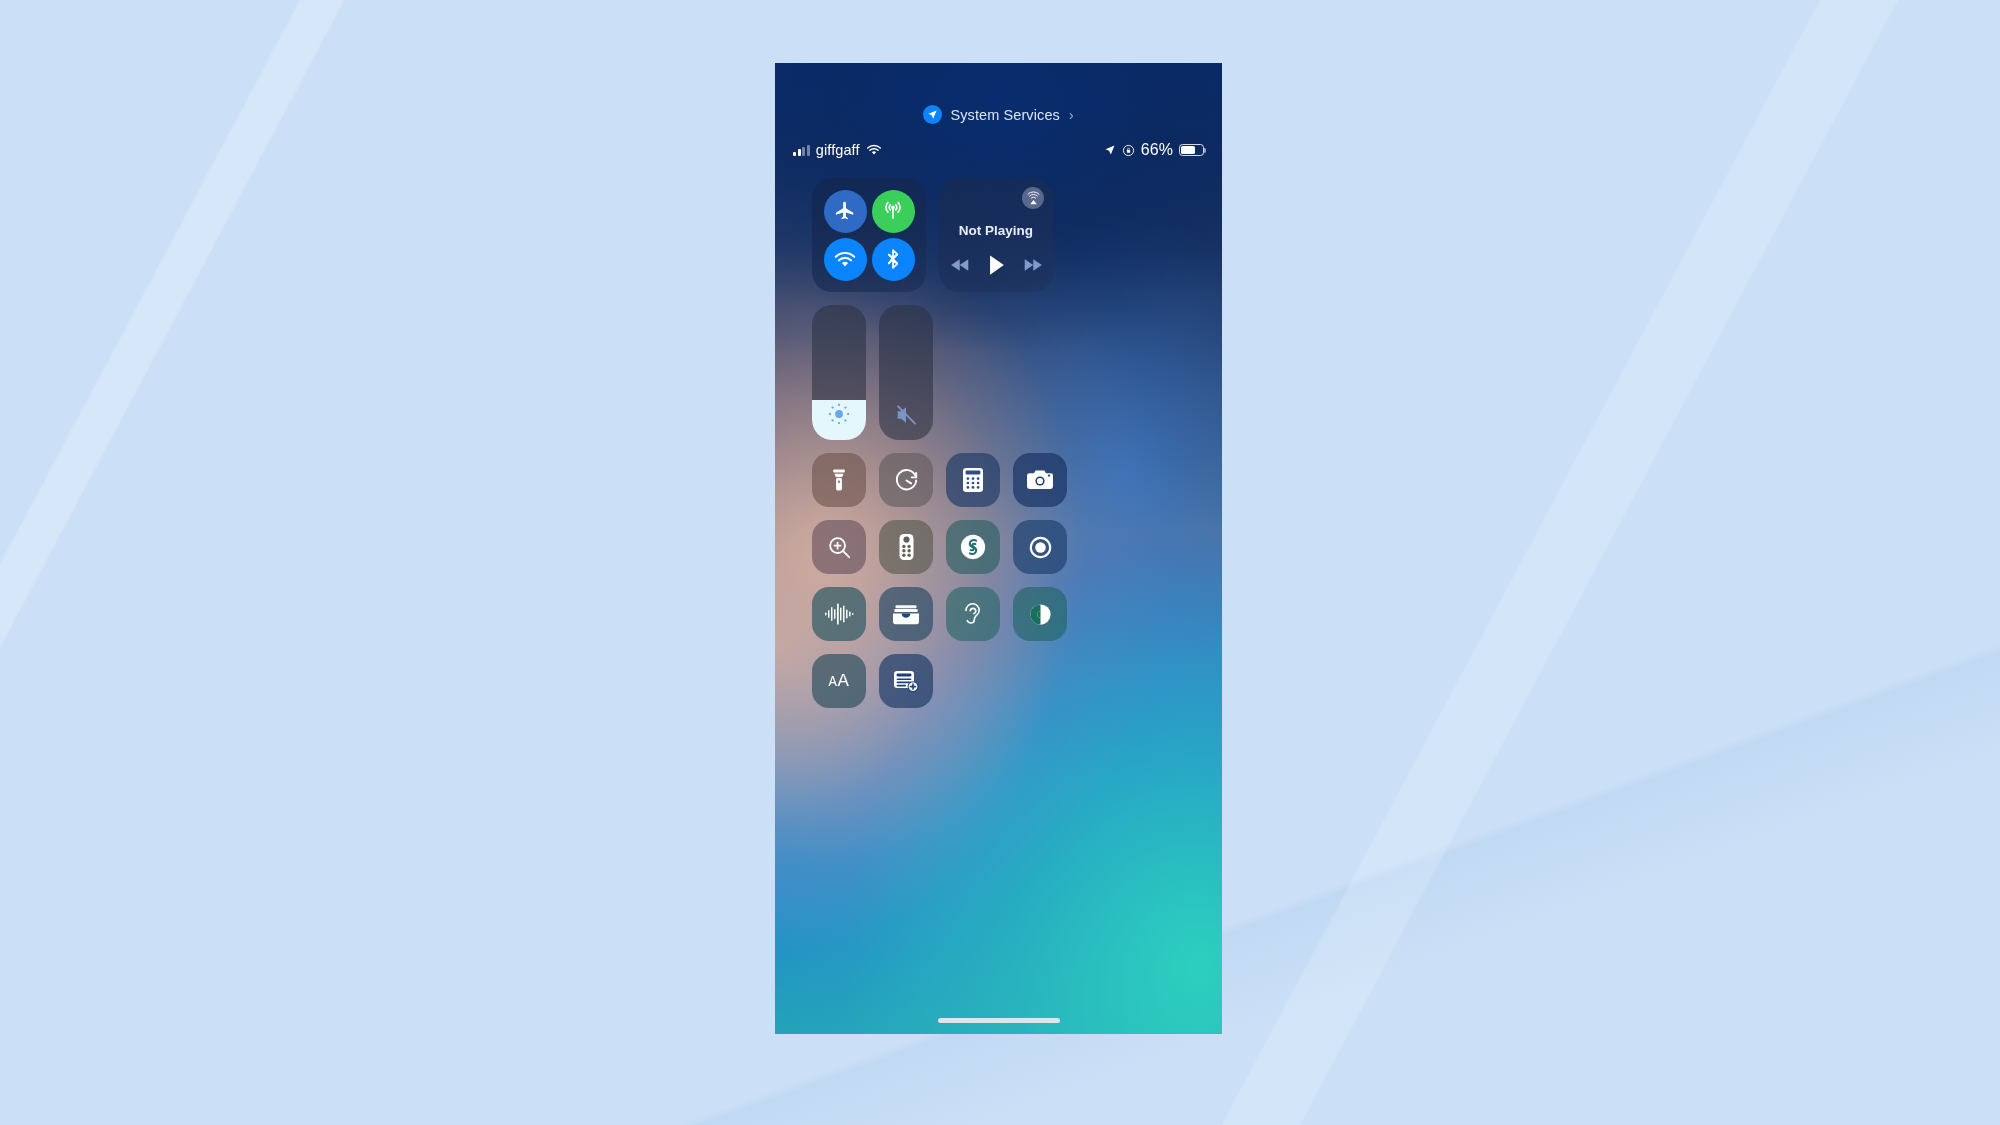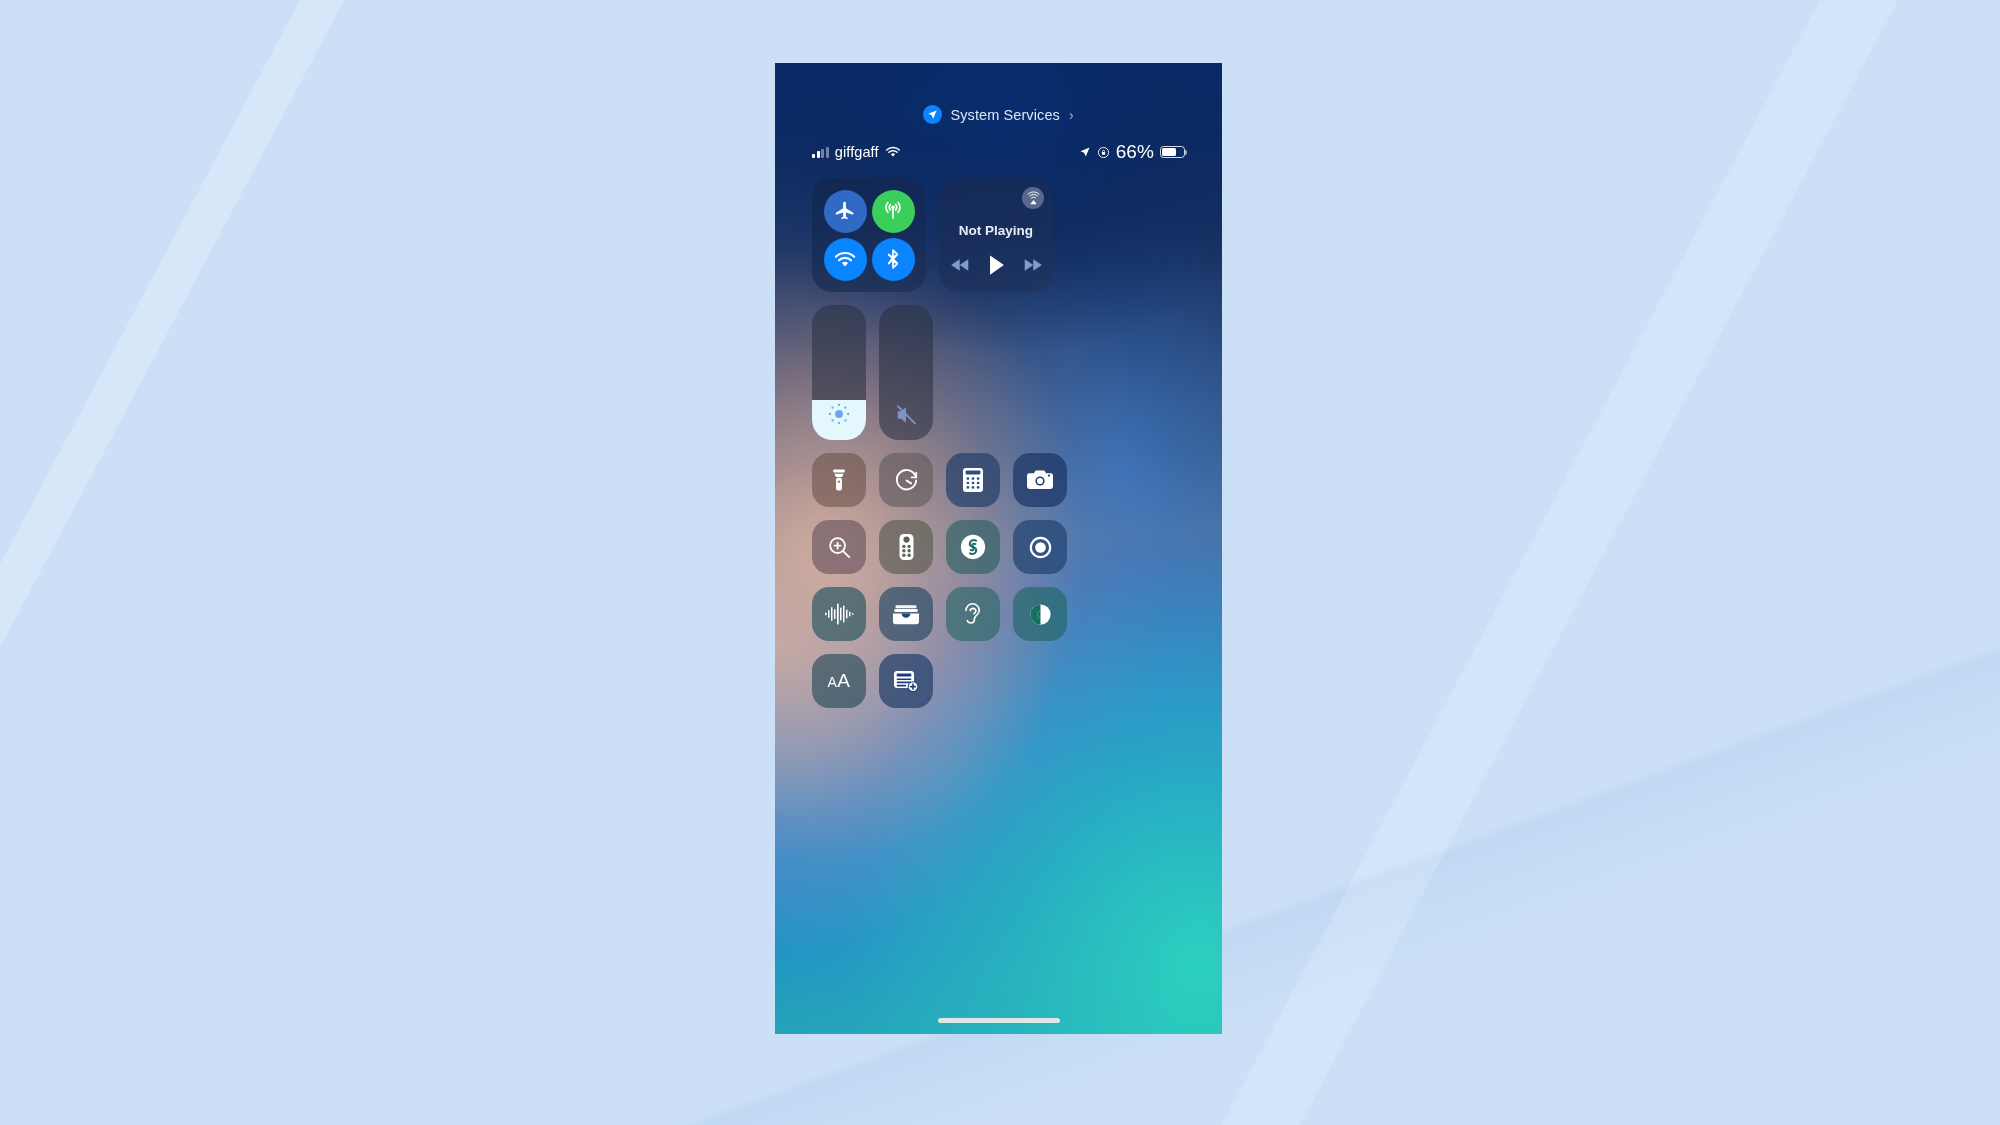--- a/index.html
+++ b/index.html
@@ -64,25 +64,25 @@
   }
   .sys-label {
     color:#dbe6f5; font-size:14.5px; letter-spacing:0.1px; font-weight:400;
   }
   .sys-chev { color:#9fb4d0; font-size:14px; line-height:1; margin-left:1px; }
 
   
   .statusbar {
     position:absolute; top:78px; left:0; width:100%;
     display:flex; align-items:center; justify-content:space-between;
-    padding:0 37px; color:#fff;text-align:right;
+    padding:0 18px; color:#fff;text-align:right;
   }
   .sb-left, .sb-right { display:flex; align-items:center; gap:6px; }
   .carrier { font-size:14.5px; font-weight:500; letter-spacing:0.1px; }
-  .battery-pct { font-size:19px; font-weight:500; letter-spacing:0.1px; }
+  .battery-pct { font-size:16px; font-weight:500; letter-spacing:0.1px; }
   .bars { display:flex; align-items:flex-end; gap:1.6px; height:11px; }
   .bars i { width:3px; border-radius:1px; background:#fff; display:block; }
   .bars i.b1 { height:4px; }
   .bars i.b2 { height:6.5px; }
   .bars i.b3 { height:9px; opacity:0.42; }
   .bars i.b4 { height:11px; opacity:0.42; }
   .battery {
     width:25px; height:12px; border:1.4px solid rgba(255,255,255,0.82);
     border-radius:3.5px; position:relative; display:flex; align-items:center;
     padding:1.4px;
@@ -464,21 +464,21 @@
             <circle cx="12" cy="12" r="9" fill="#fff"></circle>
             <path d="M12 3a9 9 0 0 0 0 18z" fill="#17705e"></path>
             <circle cx="12" cy="12" r="2.9" fill="#fff"></circle>
             <path d="M12 9.1a2.9 2.9 0 0 0 0 5.8z" fill="#17705e"></path>
           </svg>
         </div>
       </div>
 
       <div class="row">
         <div class="tile" style="background:rgba(18,62,78,0.56)">
-          <span style="color:#fff;font-size:19px;letter-spacing:0.5px;font-family:Liberation Sans, sans-serif;">
+          <span style="color:#fff;font-size:19px;letter-spacing:0.5px;font-family:Liberation Mono, monospace;">
             <span style="font-size:14px;">A</span><span>A</span>
           </span>
         </div>
         <div class="tile" style="background:rgba(18,50,96,0.62)">
           <svg width="28" height="26" viewBox="0 0 28 26" fill="#fff">
             <rect x="2" y="3" width="20" height="17" rx="3.2"></rect>
             <rect x="4.6" y="5.6" width="14.8" height="3" rx="1" fill="#1b3f78"></rect>
             <g fill="#1b3f78">
               <rect x="4.6" y="10.4" width="14.8" height="1.6" rx="0.8"></rect>
               <rect x="4.6" y="13.6" width="14.8" height="1.6" rx="0.8"></rect>

